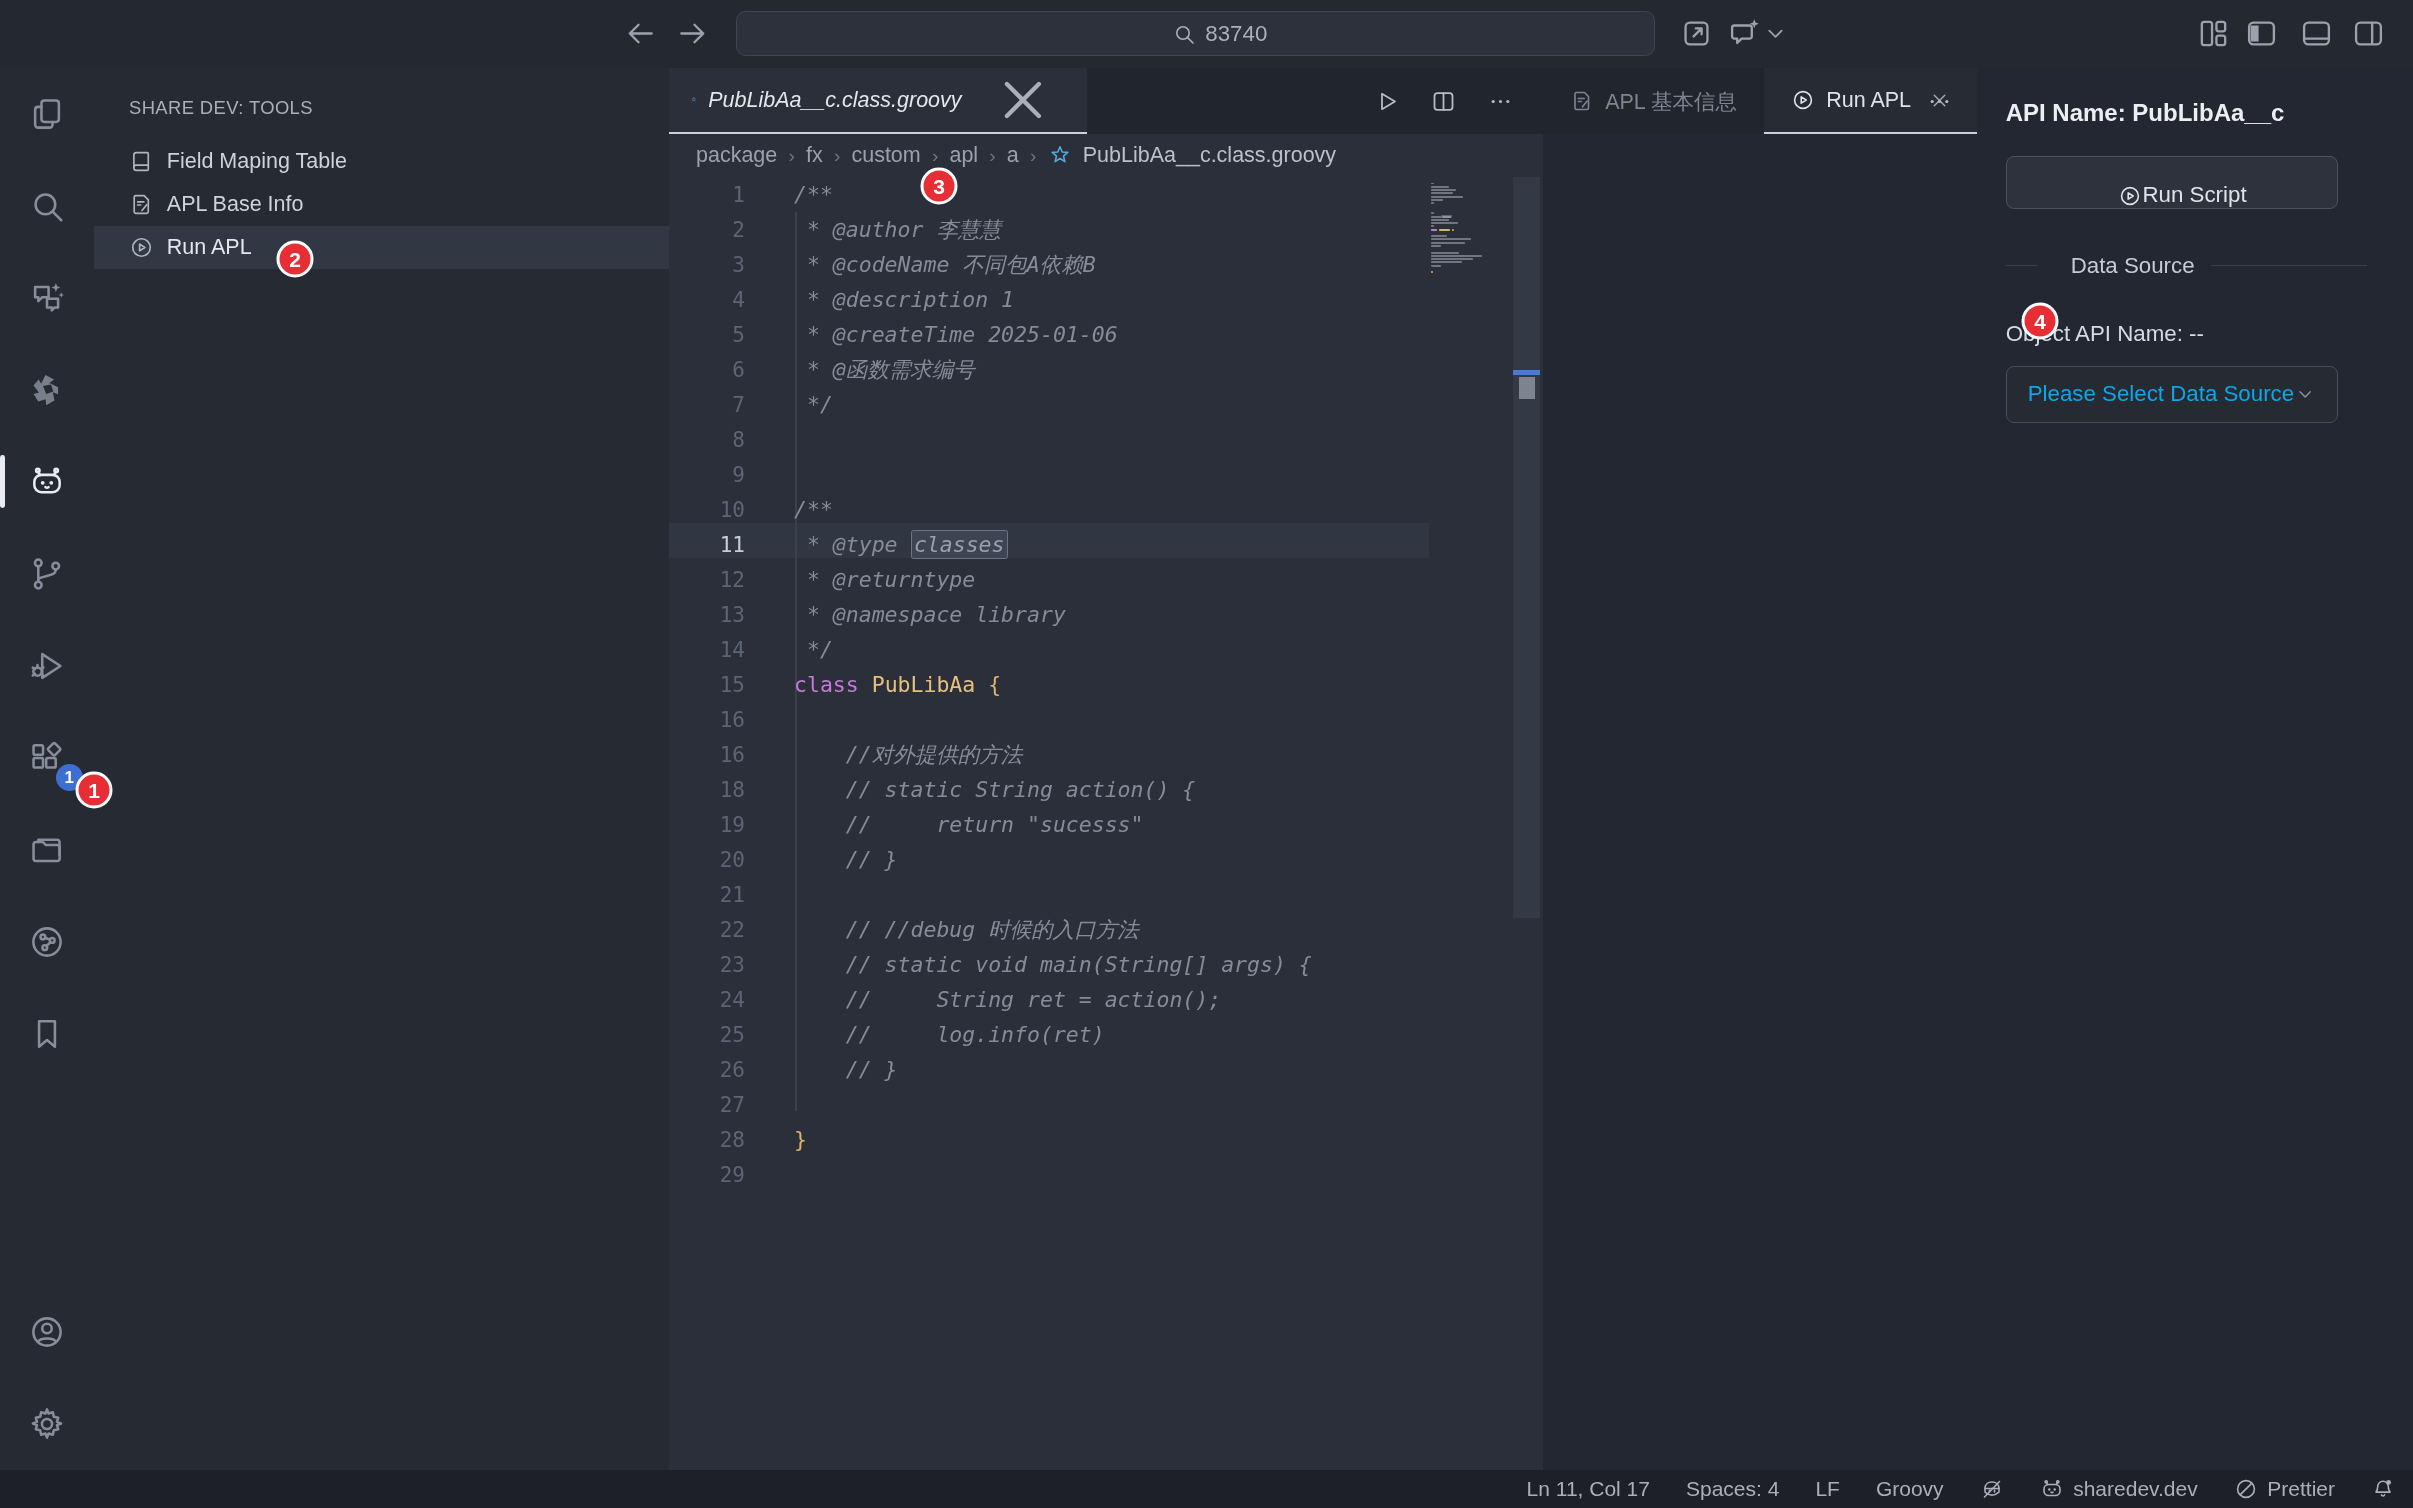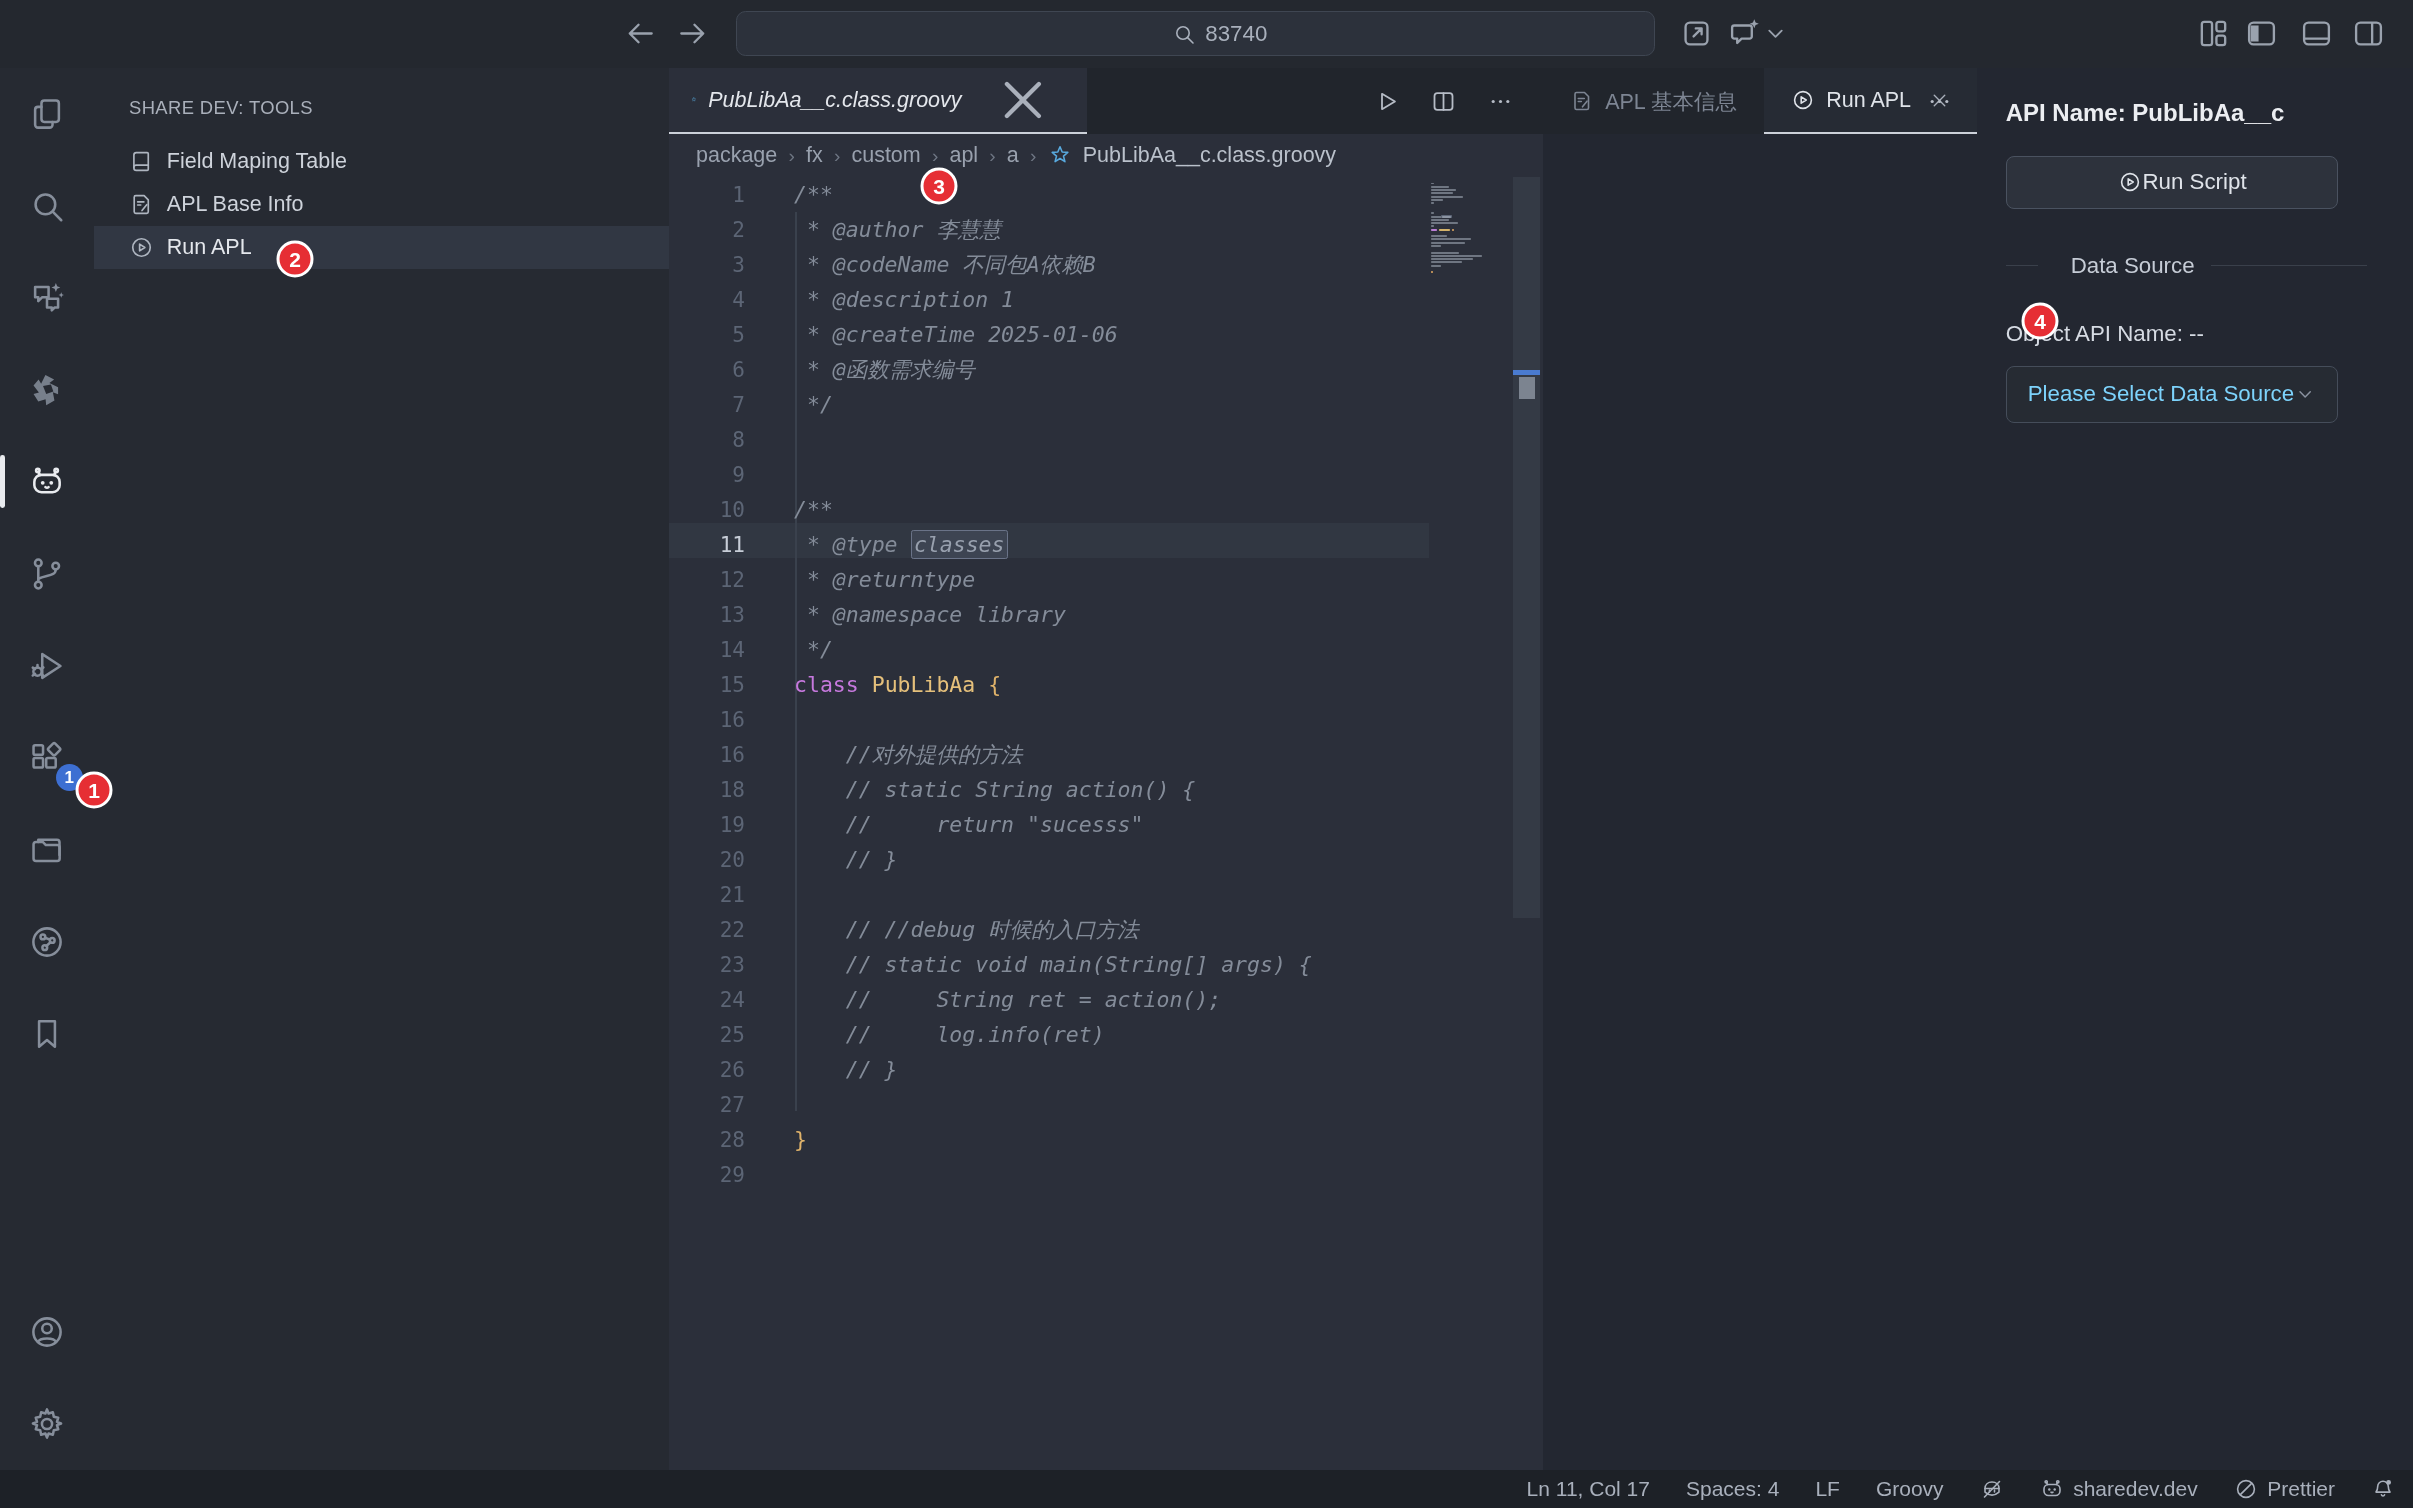--- a/index.html
+++ b/index.html
@@ -77,31 +77,31 @@
   .rp-tabbar { position:relative; height:66px; background:#21252c; display:flex; flex:0 0 auto; }
   .rp-tab { display:flex; align-items:center; gap:11.2px; padding:0 27px; font-size:21.5px; color:#7d8593; }
   .rp-tab svg { width:24px; height:24px; }
   .rp-tab.active { background:#262b34; color:#dfe3e9; border-bottom:2.4px solid #ccd1d9; }
   .rp-tab .close { width:21px; height:21px; margin-left:6.4px; color:#aab0bb; }
   .rp-more { position:absolute; right:24px; top:0; height:66px; display:flex; align-items:center; color:#b6bcc6; }
   .rp-more svg { width:27px; height:27px; }
   .rp-content { padding:29px 29px 0 29px; }
   .api-name { font-size:24px; font-weight:bold; color:#eceef2; margin-top:1.6px; }
   .run-btn { margin-top:29px; height:53px; width:100%; border:1.6px solid #4a5260; border-radius:8px;
-    background:#2d323c; color:#dfe3e9; font-size:22.3px; display:flex; align-items:center; justify-content:center; gap:1px;padding-left:20px; }
+    background:#2d323c; color:#dfe3e9; font-size:22.3px; display:flex; align-items:flex-end; justify-content:center; gap:1px;padding-left:20px; }
   .run-btn svg { width:24px; height:24px; }
   .rp-divider { margin-top:44px; margin-right:-29px; display:flex; align-items:center; gap:16px; }
   .rp-divider .seg { height:1.6px; background:#3a404b; }
   .rp-divider .seg.left { width:32px; flex:0 0 auto; }
   .rp-divider .seg.right { flex:1 1 auto; }
   .rp-divider .dtitle { font-size:22.3px; color:#c6ccd6; white-space:nowrap;margin-left:17px; }
   .obj-api { margin-top:42px; font-size:22.3px; color:#d6dbe3; }
   .rp-select { margin-top:19px; height:57px; border:1.6px solid #454d5a; border-radius:8px; background:#262b33;
     display:flex; align-items:center; padding:0 21px; }
-  .rp-select .ph { font-size:22.3px; color:#7dd3fc; flex:1 1 auto; }
+  .rp-select .ph { font-size:22.3px; color:#0ea5e9; flex:1 1 auto; }
   .rp-select svg { width:22.3px; height:22.3px; color:#8a92a0; }
 
   
   .statusbar { height:38px; background:#1d2127; display:flex; align-items:center; justify-content:flex-end;
     gap:36px; padding-right:18px; color:#a9b0bc; font-size:21px; flex:0 0 auto; }
   .st-item { display:flex; align-items:center; gap:9.6px; }
   .st-item svg { width:24px; height:24px; }
 
   
   .anno { position:absolute; width:37px; height:37px; border-radius:50%; background:#e62e34; border:3.2px solid #fff;

